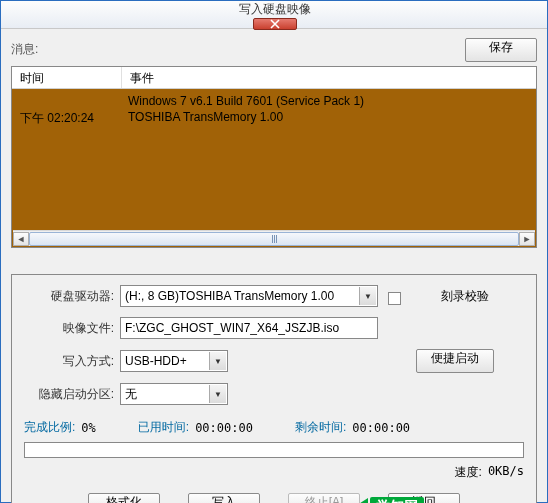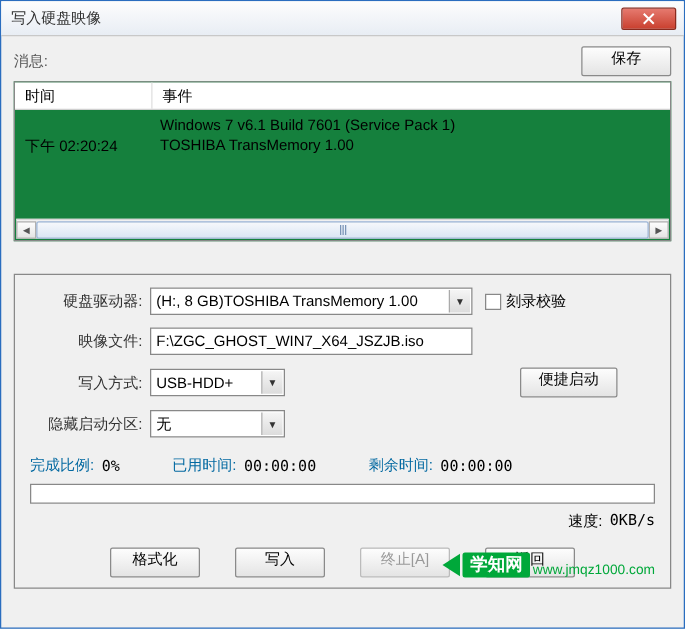--- a/index.html
+++ b/index.html
@@ -1,26 +1,26 @@
 <!DOCTYPE html>
 <html><head>
 <meta charset="utf-8">
 <style>
 * { box-sizing: border-box; margin: 0; padding: 0; font-family: "Microsoft YaHei", "SimSun", Arial, sans-serif; }
 body { background: #fff; }
 .window { width: 548px; height: 503px; border: 1px solid #2a6dbf; background: #f0f0f0; position: relative; }
-.titlebar { height: 28px; background: linear-gradient(to bottom, #fdfdfd, #e8edf4); border-bottom: 1px solid #c8c8c8; display: flex; align-items: center; padding: 0 6px 0 8px; font-size: 12px; color: #333; }
+.titlebar { height: 28px; background: linear-gradient(to bottom, #fdfdfd, #e8edf4); border-bottom: 1px solid #c8c8c8; display: flex; align-items: center; padding: 0 6px 0 8px; font-size: 12px; color: #333; flex-direction: column; }
 .titlebar-spacer { flex: 1; }
 .close-btn { width: 44px; height: 18px; background: linear-gradient(to bottom, #e67a6f, #c9402f); border: 1px solid #8a2a1e; border-radius: 2px; display: flex; align-items: center; justify-content: center; color: #fff; font-size: 11px; cursor: pointer; font-weight: bold; }
 .close-btn svg { width: 10px; height: 10px; }
 .content { padding: 8px 10px; }
 .messages-row { display: flex; align-items: center; margin-bottom: 4px; }
 .messages-label { font-size: 12px; color: #555; }
 .save-btn { margin-left: auto; }
-.panel { border: 1px solid #888; background: #15803d; height: 128px; position: relative; }
+.panel { border: 1px solid #888; background: #a16207; height: 182px; position: relative; }
 .table-header { display: flex; height: 22px; border-bottom: 1px solid #d0d0d0; font-size: 12px; background: #fff; }
 .th { padding: 3px 8px; border-right: 1px solid #e0e0e0; }
 .th-time { width: 110px; }
 .th-event { flex: 1; border-right: none; }
 .table-body { font-family: "SimSun", "Courier New", monospace; font-size: 12px; padding: 4px 0; }
 .table-row { display: flex; padding: 1px 0; }
 .td-time { width: 110px; padding: 0 8px; white-space: nowrap; }
 .td-event { flex: 1; padding: 0 6px; white-space: nowrap; }
 .hscroll { position: absolute; left: 1px; right: 1px; bottom: 1px; height: 16px; background: #f0f0f0; border-top: 1px solid #d8d8d8; display: flex; align-items: center; }
 .hscroll-arrow { width: 16px; height: 14px; background: linear-gradient(#fdfdfd,#e4e4e4); border: 1px solid #b0b0b0; display: flex; align-items: center; justify-content: center; font-size: 9px; color: #555; }
@@ -31,21 +31,21 @@
 .form-area { border: 1px solid #888; background: #f0f0f0; margin-top: 26px; padding: 10px 12px 8px 12px; }
 .form-row { display: flex; align-items: center; margin-bottom: 10px; font-size: 12px; }
 .form-label { width: 96px; text-align: right; padding-right: 6px; color: #333; }
 .combo, .text-input { height: 22px; background: #fff; border: 1px solid #888; font-size: 12px; padding: 2px 4px; font-family: "SimSun", monospace; }
 .combo { display: flex; align-items: center; position: relative; padding-right: 20px; }
 .combo-arrow { position: absolute; right: 1px; top: 1px; bottom: 1px; width: 17px; background: linear-gradient(#f5f5f5,#dcdcdc); border-left: 1px solid #aaa; display: flex; align-items: center; justify-content: center; font-size: 8px; color: #333; }
 .combo-drive { width: 258px; }
 .text-input { width: 258px; display: flex; align-items: center; }
 .combo-write { width: 108px; }
 .combo-hidden { width: 108px; padding-right: 20px; }
-.checkbox-wrap { display: flex; align-items: center; margin-left: 10px; }
+.checkbox-wrap { display: flex; align-items: flex-end; margin-left: 10px; gap: 36px; }
 .checkbox { width: 13px; height: 13px; border: 1px solid #888; background: #fff; margin-right: 4px; }
 .btn { height: 24px; padding: 0 14px; background: linear-gradient(#fdfdfd,#e4e4e4); border: 1px solid #8a8a8a; border-radius: 2px; font-size: 12px; display: inline-flex; align-items: flex-start; justify-content: center; cursor: pointer; min-width: 72px; }
 .btn.disabled { color: #999; border-color: #bbb; }
 .stats-row { display: flex; align-items: center; font-size: 12px; margin-top: 12px; }
 .stats-row .lbl { color: #0369a1; }
 .stats-row .val { margin-left: 6px; margin-right: 42px; font-family: "SimSun", monospace; }
 .progress-wrap { margin-top: 6px; }
 .progress-bar { height: 16px; border: 1px solid #888; background: #fff; }
 .speed-row { display: flex; justify-content: flex-end; font-size: 12px; margin-top: 6px; }
 .speed-row .val { margin-left: 6px; font-family: "SimSun", monospace; }

